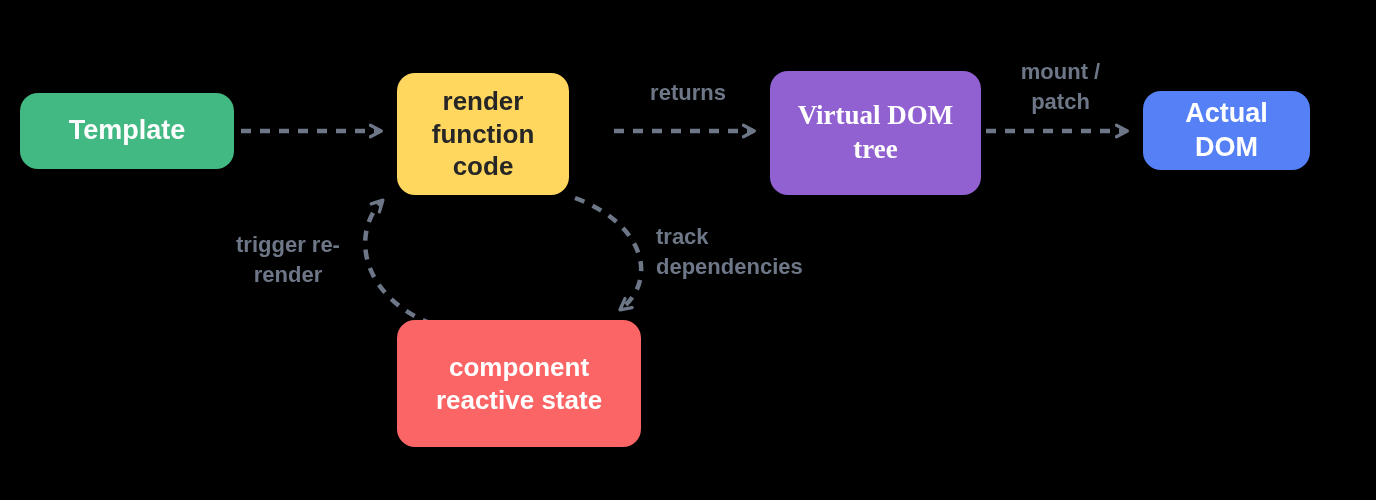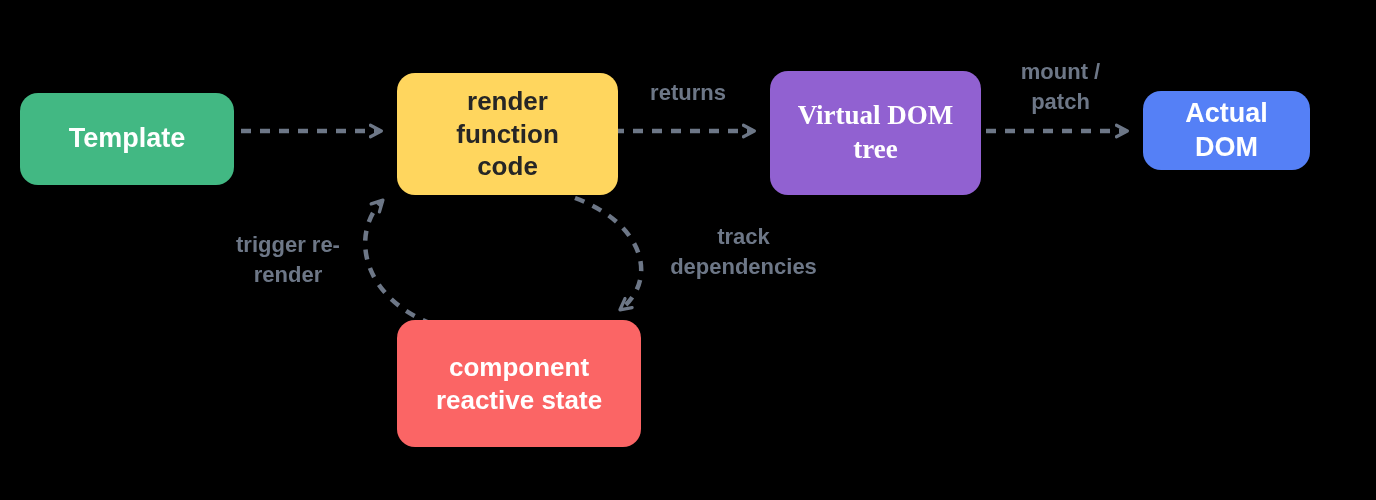--- a/index.html
+++ b/index.html
@@ -66,25 +66,25 @@
         <path d="M1.5,1.5 L10,6 L1.5,10.5" stroke-width="2.6" stroke-linecap="round" stroke-linejoin="round"></path>
       </marker>
     </defs>
     <path class="edge-path" d="M 241 131 H 380" marker-end="url(#arrowhead)"></path>
     <path class="edge-path" d="M 614 131 H 753" marker-end="url(#arrowhead)"></path>
     <path class="edge-path" d="M 986 131 H 1126" marker-end="url(#arrowhead)"></path>
     <path class="edge-path" d="M 432 324 C 362 297 350 234 382 201" marker-end="url(#arrowhead)"></path>
     <path class="edge-path" d="M 575 198 C 645 224 658 280 621 309" marker-end="url(#arrowhead)"></path>
   </svg>
 
-  <div class="node" style="left: 20px; top: 93px; width: 214px; height: 92px; background: rgb(66, 184, 131); color: rgb(255, 255, 255);">
+  <div class="node" style="left: 20px; top: 93px; width: 214px; height: 76px; background: rgb(66, 184, 131); color: rgb(255, 255, 255);">
     <span>Template</span>
   </div>
 
-  <div class="node" style="left: 397px; top: 73px; width: 221px; height: 122px; font-size: 26px; background: rgb(255, 214, 94); color: rgb(38, 38, 38);">
+  <div class="node" style="left: 397px; top: 73px; width: 172px; height: 122px; font-size: 26px; background: rgb(255, 214, 94); color: rgb(38, 38, 38);">
     <span style="display:inline-block; max-width:170px;">render function code</span>
   </div>
 
   <div class="node" style="left: 770px; top: 71px; width: 211px; height: 124px; background: rgb(145, 97, 209); color: rgb(255, 255, 255); font-family: Liberation Serif, serif;">
     <span style="display:inline-block; max-width:175px;">Virtual DOM tree</span>
   </div>
 
   <div class="node" style="left: 1143px; top: 91px; width: 167px; height: 79px; background: rgb(85, 128, 246); color: rgb(255, 255, 255);">
     <span>Actual DOM</span>
   </div>
@@ -99,17 +99,17 @@
   </div>
 
   <div class="edge-label" style="left:228px; top:230px; width:120px;">
     <span>trigger re-render</span>
   </div>
 
   <div class="edge-label" style="left:993px; top:57px; width:135px;">
     <span>mount / patch</span>
   </div>
 
-  <div class="edge-label left-align" style="left:656px; top:222px; width:175px;text-align:center;">
+  <div class="edge-label left-align" style="left:656px; top:222px; width:175px;">
     <span>track dependencies</span>
   </div>
 
 </div>
 
 </body></html>

